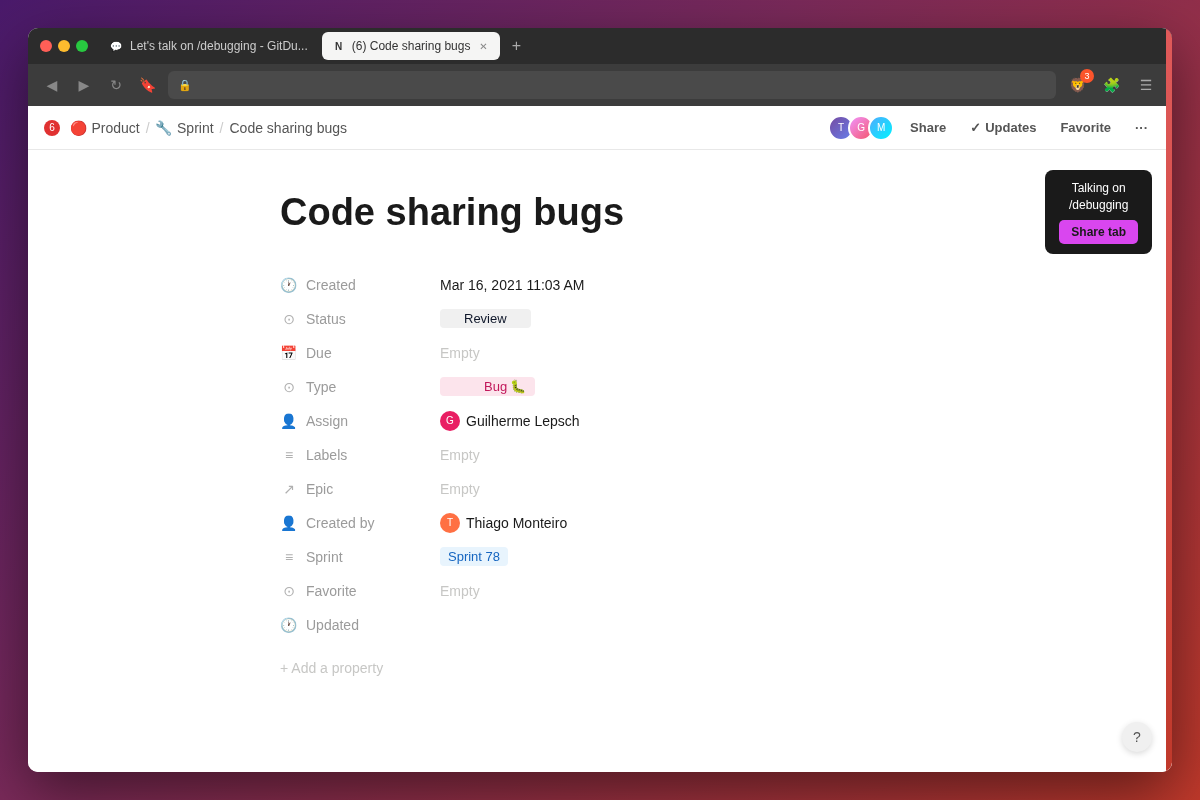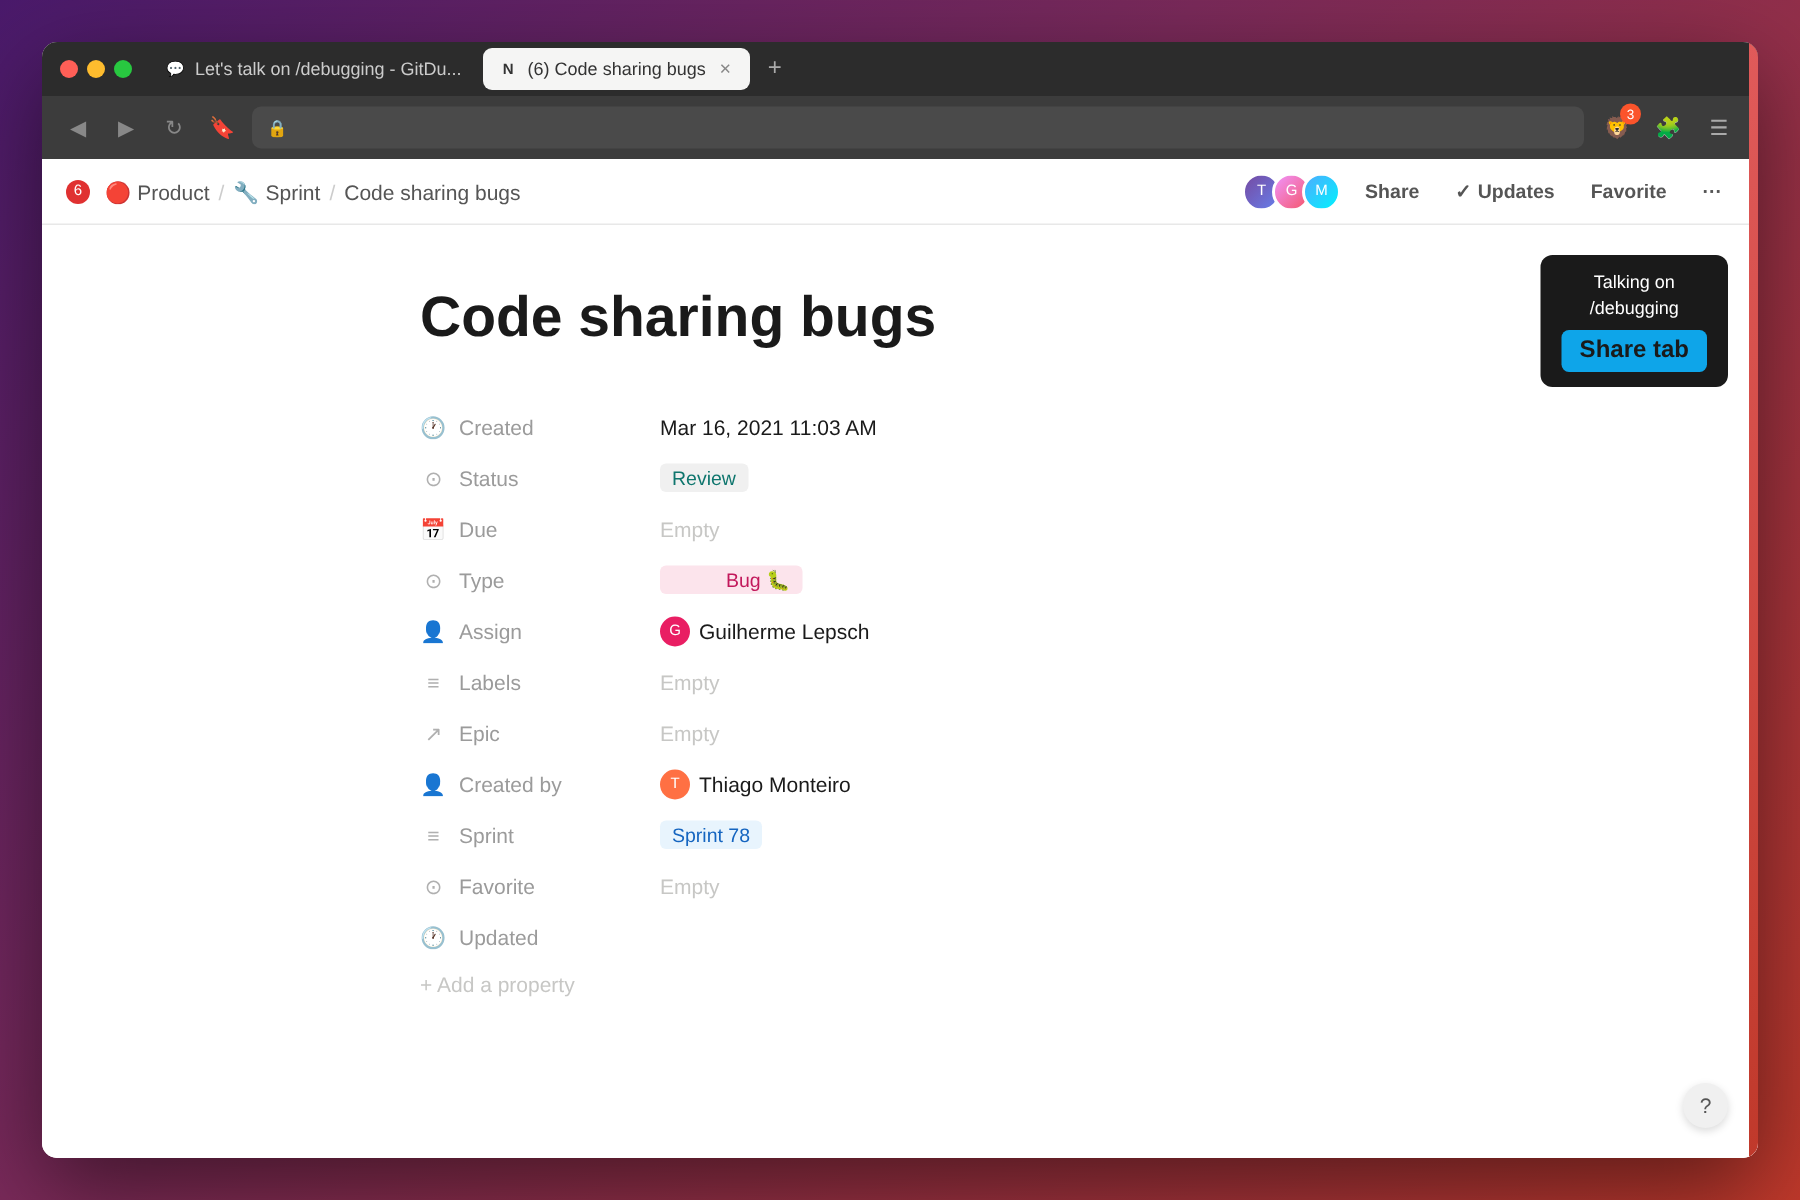--- a/index.html
+++ b/index.html
@@ -348,22 +348,22 @@
       align-items: center;
       gap: 6px;
     }
 
     .property-empty {
       color: #c7c7c5;
     }
 
     .status-badge {
       background: #f0f0f0;
-      color: #0f766e;
-      padding: 2px 8px;
+      color: #0f172a;
+      padding: 2px 24px;
       border-radius: 4px;
       font-size: 13px;
     }
 
     .tag-badge {
       padding: 2px 8px;
       border-radius: 4px;
       font-size: 13px;
       display: flex;
       align-items: center;
@@ -395,45 +395,45 @@
     }
 
     .add-property {
       display: flex;
       align-items: center;
       gap: 8px;
       color: #c7c7c5;
       font-size: 14px;
       padding: 4px 0;
       cursor: pointer;
-      margin-top: 2px;
+      margin-top: 14px;
     }
 
     
     .talking-tooltip {
       position: absolute;
       top: 20px;
       right: 20px;
       background: #1a1a1a;
       color: white;
       border-radius: 8px;
       padding: 10px 14px;
       font-size: 12px;
       line-height: 1.4;
       text-align: center;
       z-index: 10;
     }
 
     .talking-tooltip .share-btn {
-      background: #0ea5e9;
+      background: #d946ef;
       color: #1a1a1a;
       border: none;
       border-radius: 5px;
       padding: 5px 12px;
-      font-size: 16px;
+      font-size: 12px;
       font-weight: 600;
       cursor: pointer;
       margin-top: 6px;
       width: 100%;
     }
 
     
     .help-btn {
       position: absolute;
       bottom: 20px;

